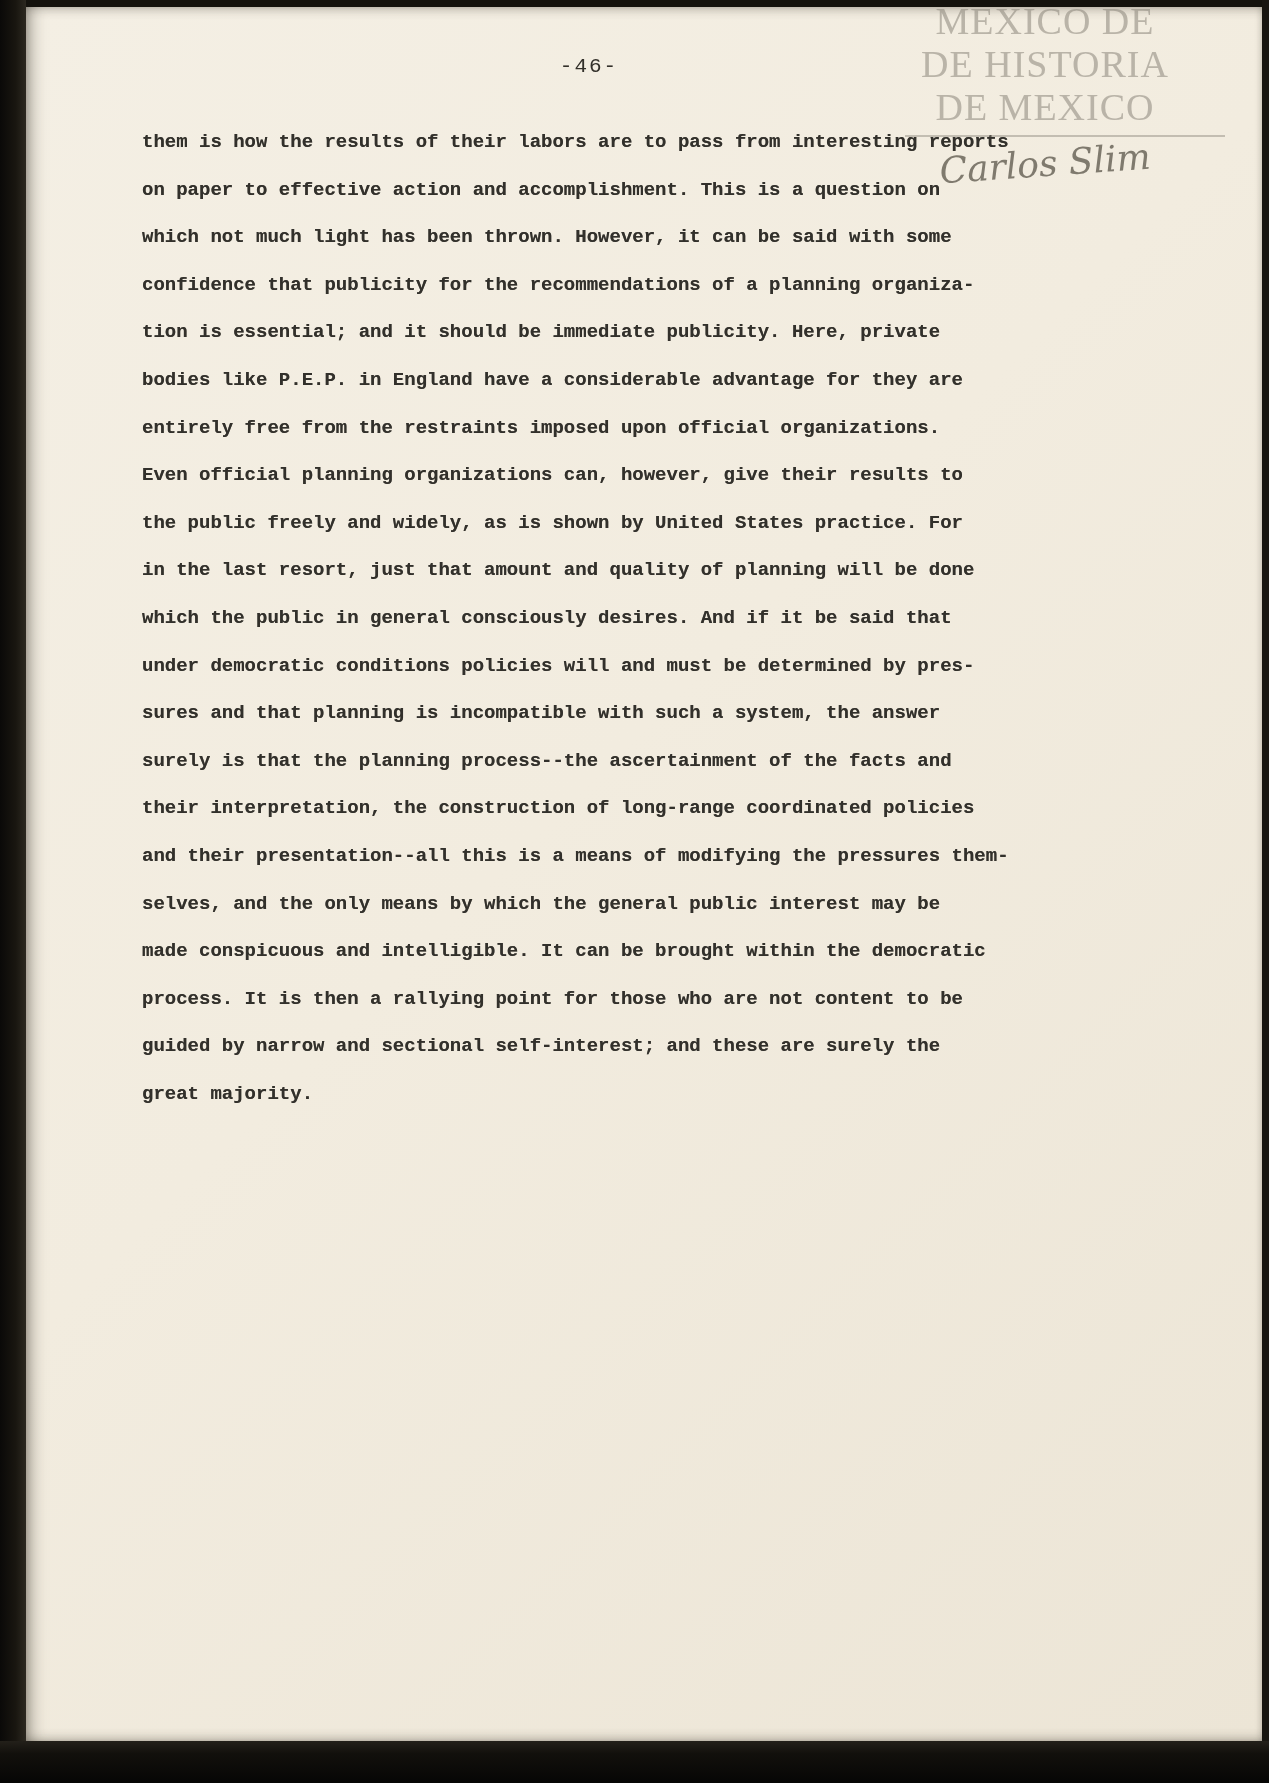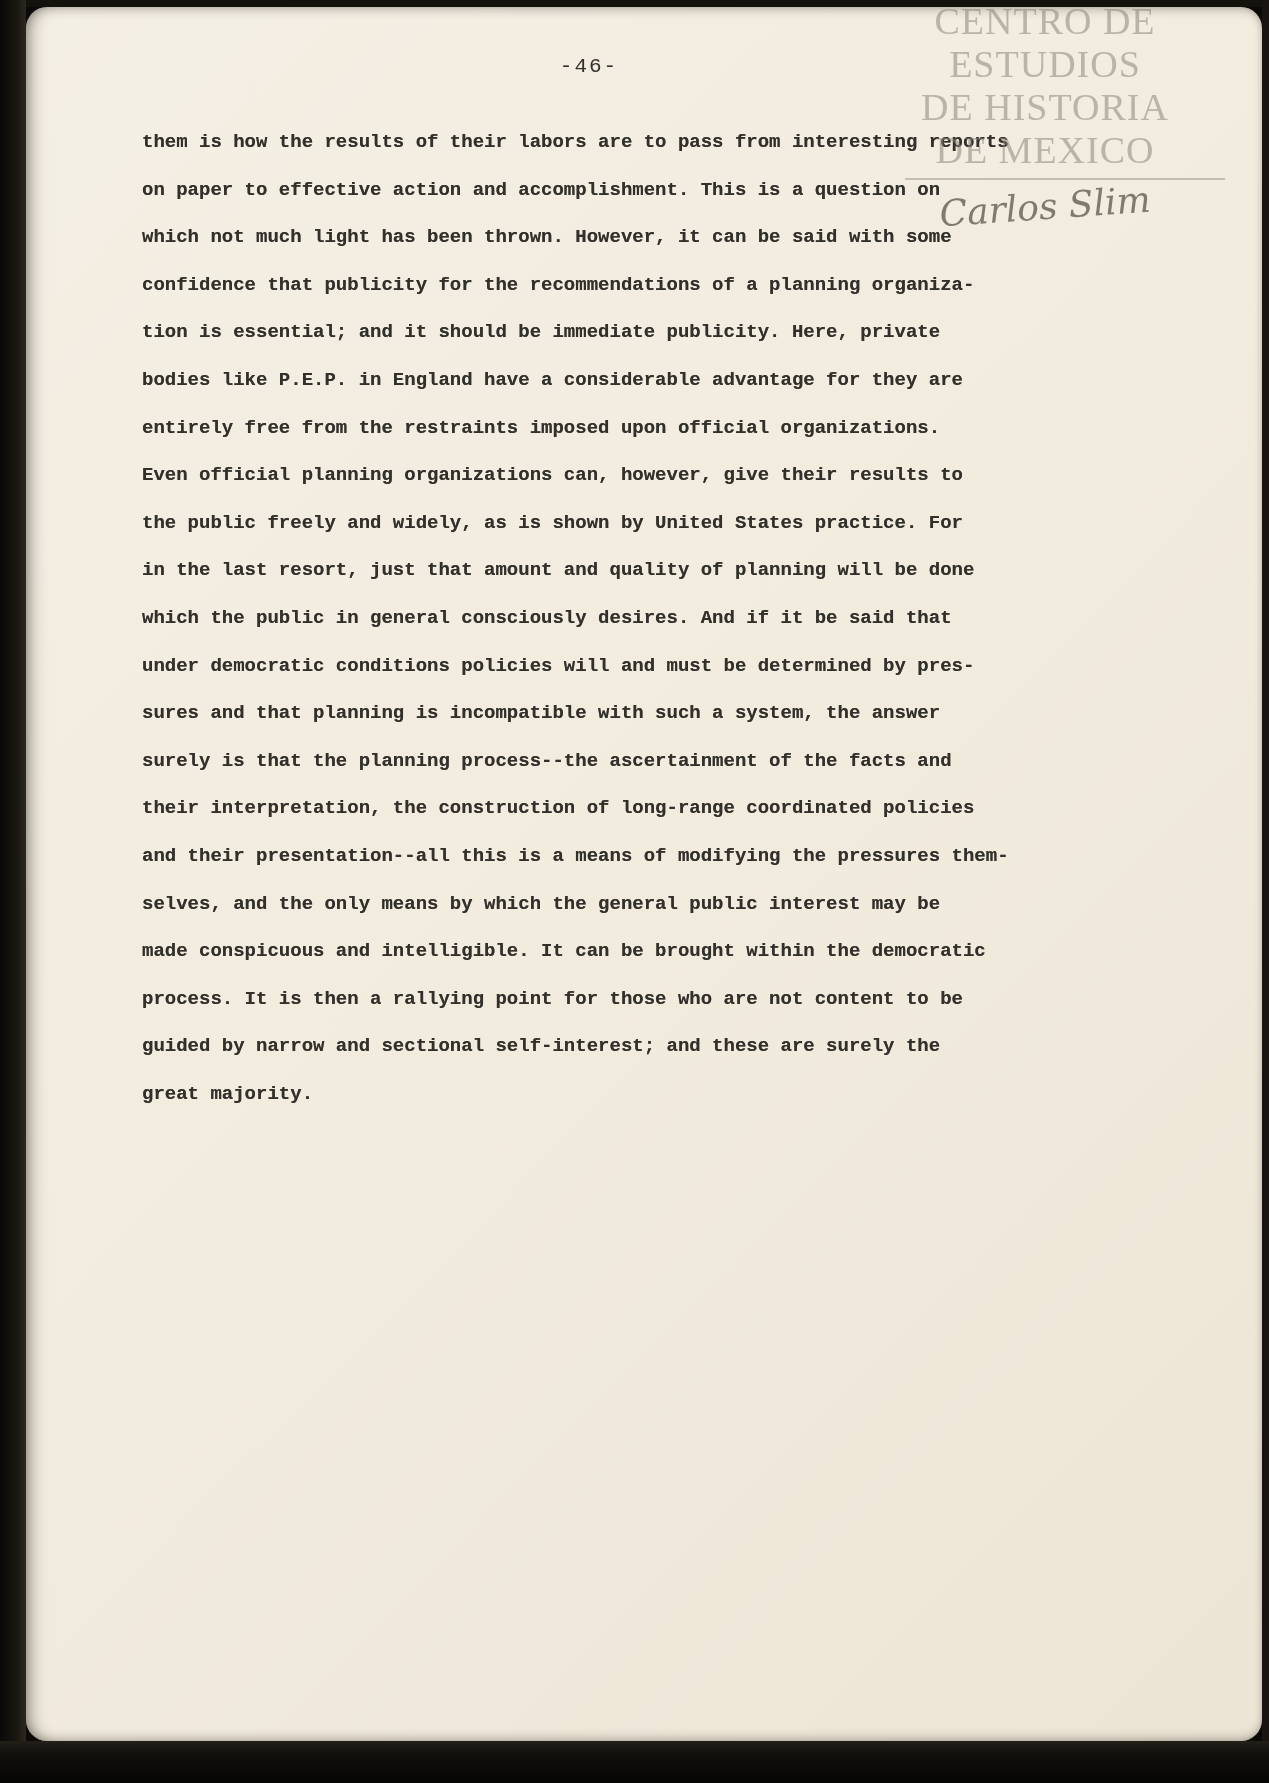--- a/index.html
+++ b/index.html
@@ -20,21 +20,20 @@
     position: absolute;
     left: 26px;
     top: 7px;
     right: 7px;
     bottom: 42px;
     background: linear-gradient(135deg, #f4efe4 0%, #f2ecdf 45%, #ece5d6 100%);
     box-shadow: inset 12px 0 18px -10px rgba(40,35,25,0.55),
                 inset 0 8px 14px -10px rgba(40,35,25,0.45),
                 inset -6px 0 10px -8px rgba(40,35,25,0.35),
                 inset 0 -8px 14px -10px rgba(40,35,25,0.45);
-    border-radius: 21px;
   }
   .edge-bottom {
     position: absolute;
     left: 0; right: 0; bottom: 0;
     height: 42px;
     background: linear-gradient(0deg, #060605 0%, #12100c 70%, #23201a 100%);
   }
   .edge-left {
     position: absolute;
     left: 0; top: 0; bottom: 0;
@@ -142,22 +141,21 @@
 and their presentation--all this is a means of modifying the pressures them-
 selves, and the only means by which the general public interest may be
 made conspicuous and intelligible.  It can be brought within the democratic
 process.  It is then a rallying point for those who are not content to be
 guided by narrow and sectional self-interest; and these are surely the
 great majority.</div>
 
   </div>
 
   <div class="watermark">
-    <div class="wm-line">CENTRO DE</div>
-    <div class="wm-line">ESTUDIOS</div>
+    <div class="wm-line">MEXICO DE</div>
     <div class="wm-line">DE HISTORIA</div>
     <div class="wm-line">DE MEXICO</div>
     <div class="wm-rule"></div>
     <div class="wm-signature">Carlos Slim</div>
   </div>
 
   <div class="edge-top"></div>
   <div class="edge-left"></div>
   <div class="edge-right"></div>
   <div class="edge-bottom"></div>

